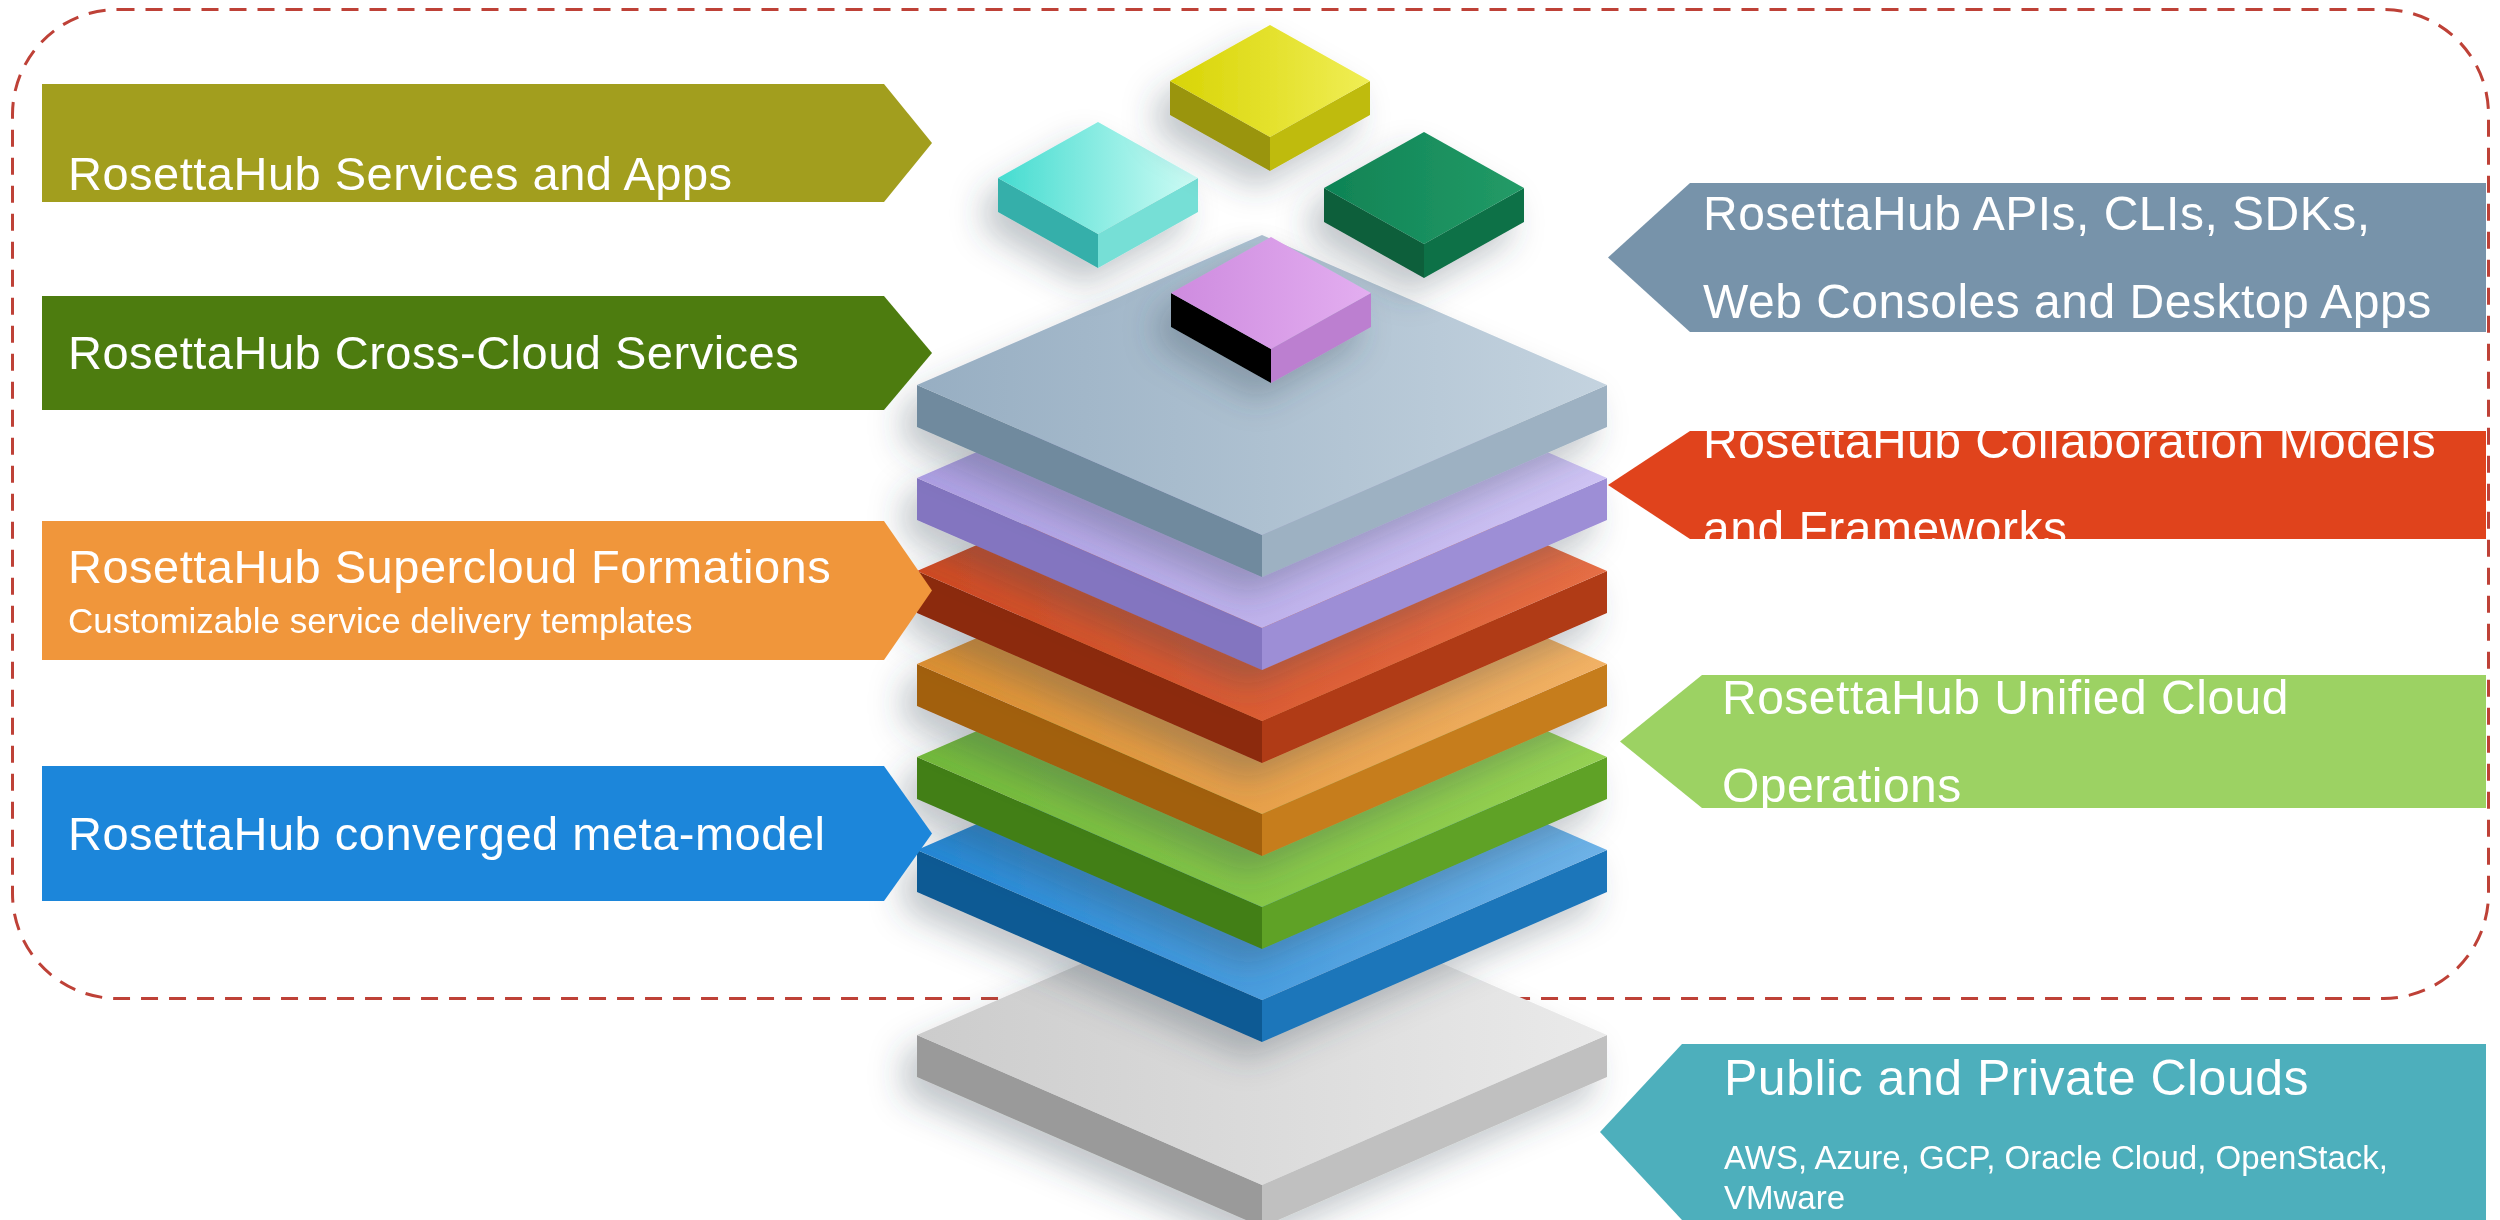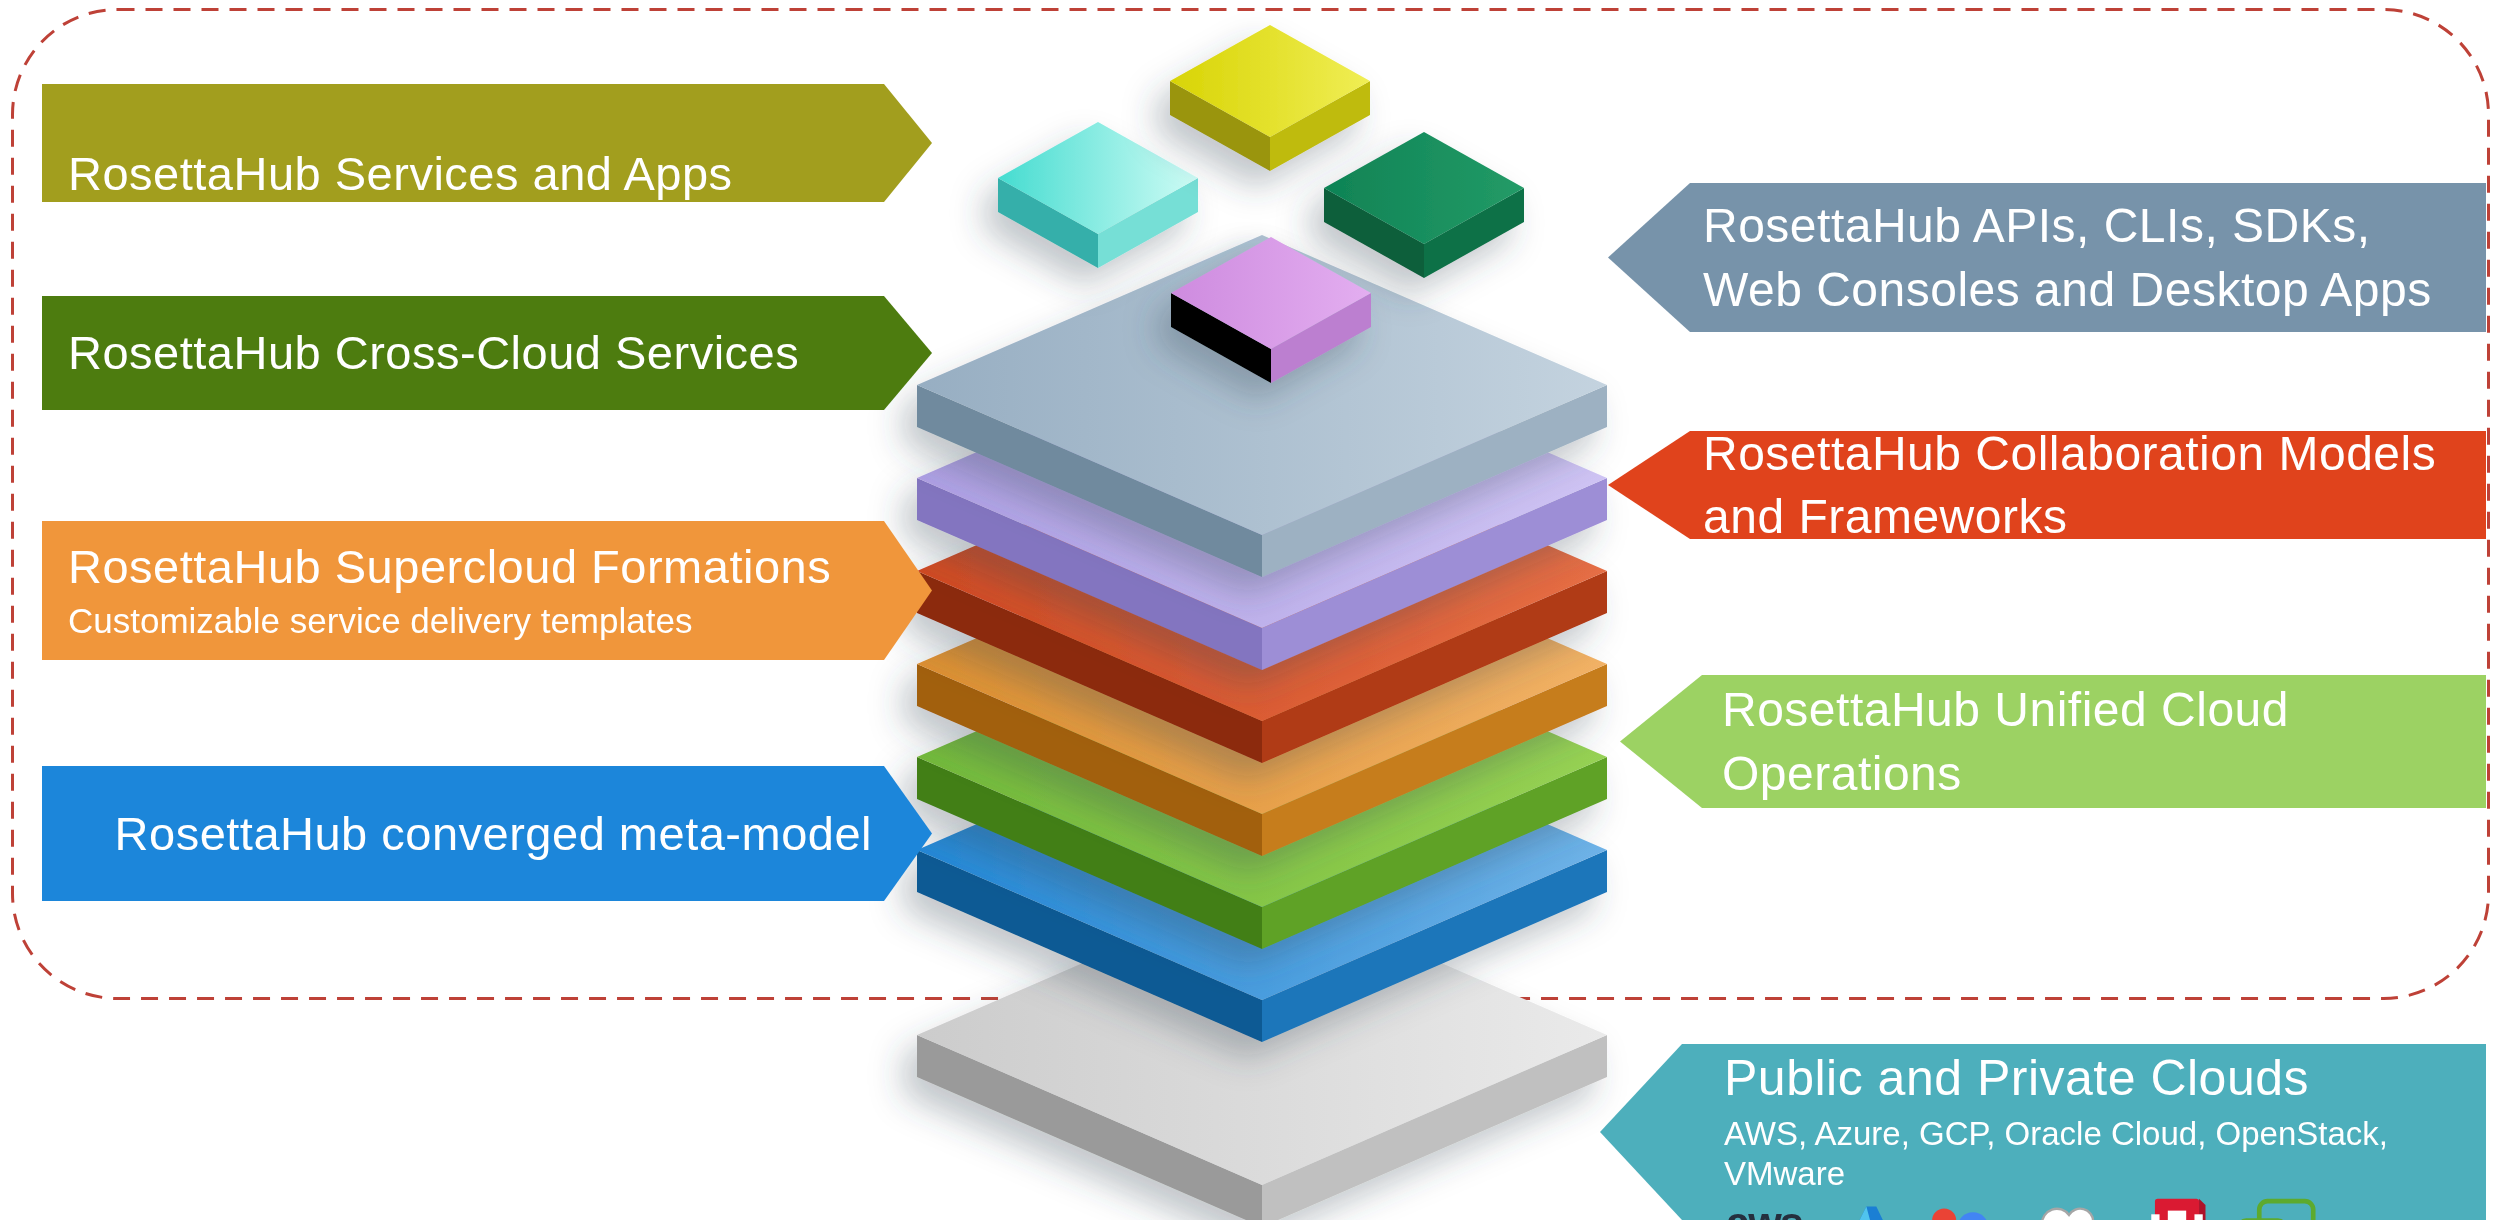--- a/index.html
+++ b/index.html
@@ -16,20 +16,21 @@
     box-sizing:border-box;
     filter:drop-shadow(-4px 9px 9px rgba(80,80,80,.30));
   }
   .arr-r{ 
     clip-path:polygon(0 0, calc(100% - 48px) 0, 100% 50%, calc(100% - 48px) 100%, 0 100%);
     padding-left:26px;padding-right:60px;
   }
   .arr-l{ 
     clip-path:polygon(82px 0, 100% 0, 100% 100%, 82px 100%, 0 50%);
     padding-right:0;
+    gap:24px;
   }
   .t1{font-size:47px;line-height:1.22;letter-spacing:.5px;}
   .t2{font-size:35px;line-height:1.25;margin-top:4px;}
   .rline{font-size:48px;line-height:1.32;letter-spacing:.5px;}
 
   .a1{left:42px;top:84px;width:890px;height:118px;justify-content:flex-end;}
   .a2{left:42px;top:296px;width:890px;height:114px;}
   .a3{left:42px;top:521px;width:890px;height:139px;}
   .a4{left:42px;top:766px;width:890px;height:135px;}
 
@@ -163,21 +164,21 @@
 
   <div class="arr arr-r a2" style="background: #4d7c0f;">
     <div class="t1">RosettaHub Cross-Cloud Services</div>
   </div>
 
   <div class="arr arr-r a3" style="background: rgb(240, 150, 59);">
     <div class="t1">RosettaHub Supercloud Formations</div>
     <div class="t2">Customizable service delivery templates</div>
   </div>
 
-  <div class="arr arr-r a4" style="background: rgb(28, 134, 218); align-items: flex-end;">
+  <div class="arr arr-r a4" style="background: rgb(28, 134, 218);">
     <div class="t1">RosettaHub converged meta-model</div>
   </div>
 
   <div class="arr arr-l b1" style="background: rgb(119, 147, 170);">
     <div class="rline">RosettaHub APIs, CLIs, SDKs,</div>
     <div class="rline">Web Consoles and Desktop Apps</div>
   </div>
 
   <div class="arr arr-l b2" style="background: rgb(224, 67, 28);">
     <div class="rline">RosettaHub Collaboration Models</div>

